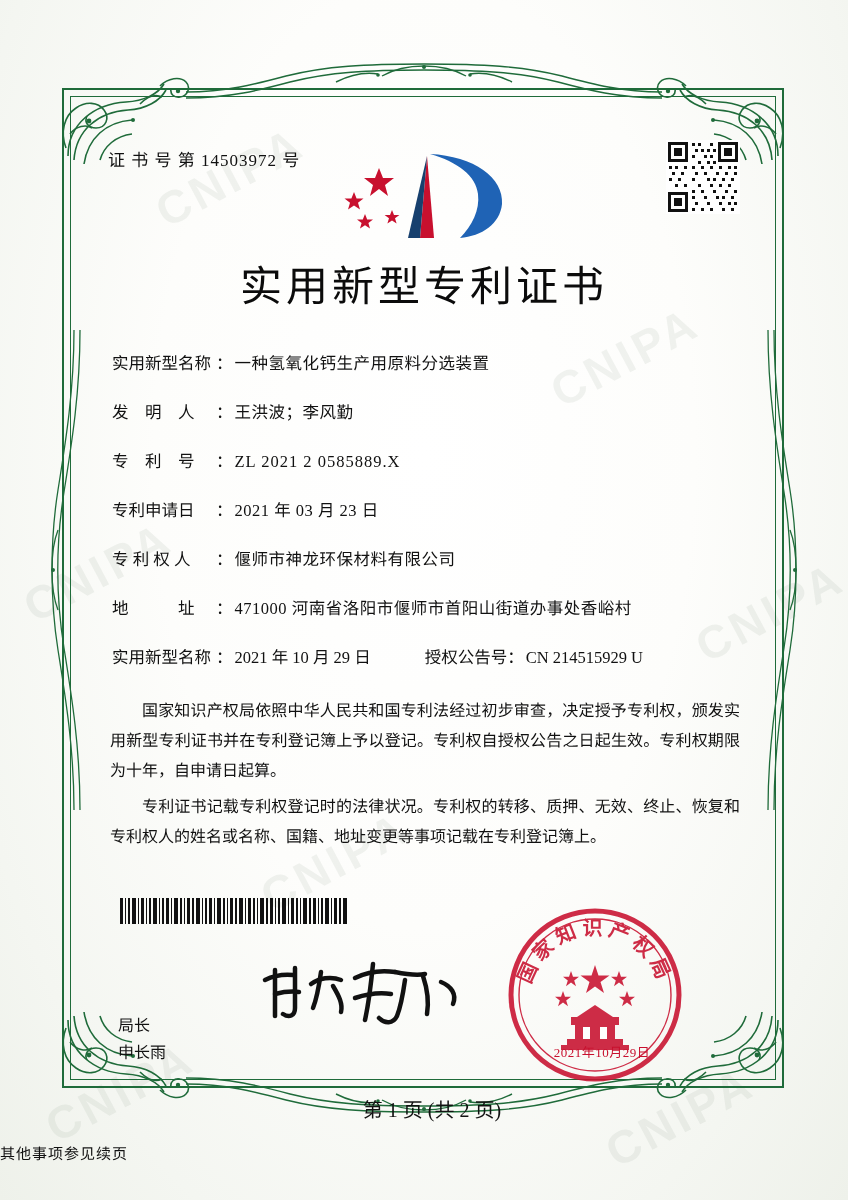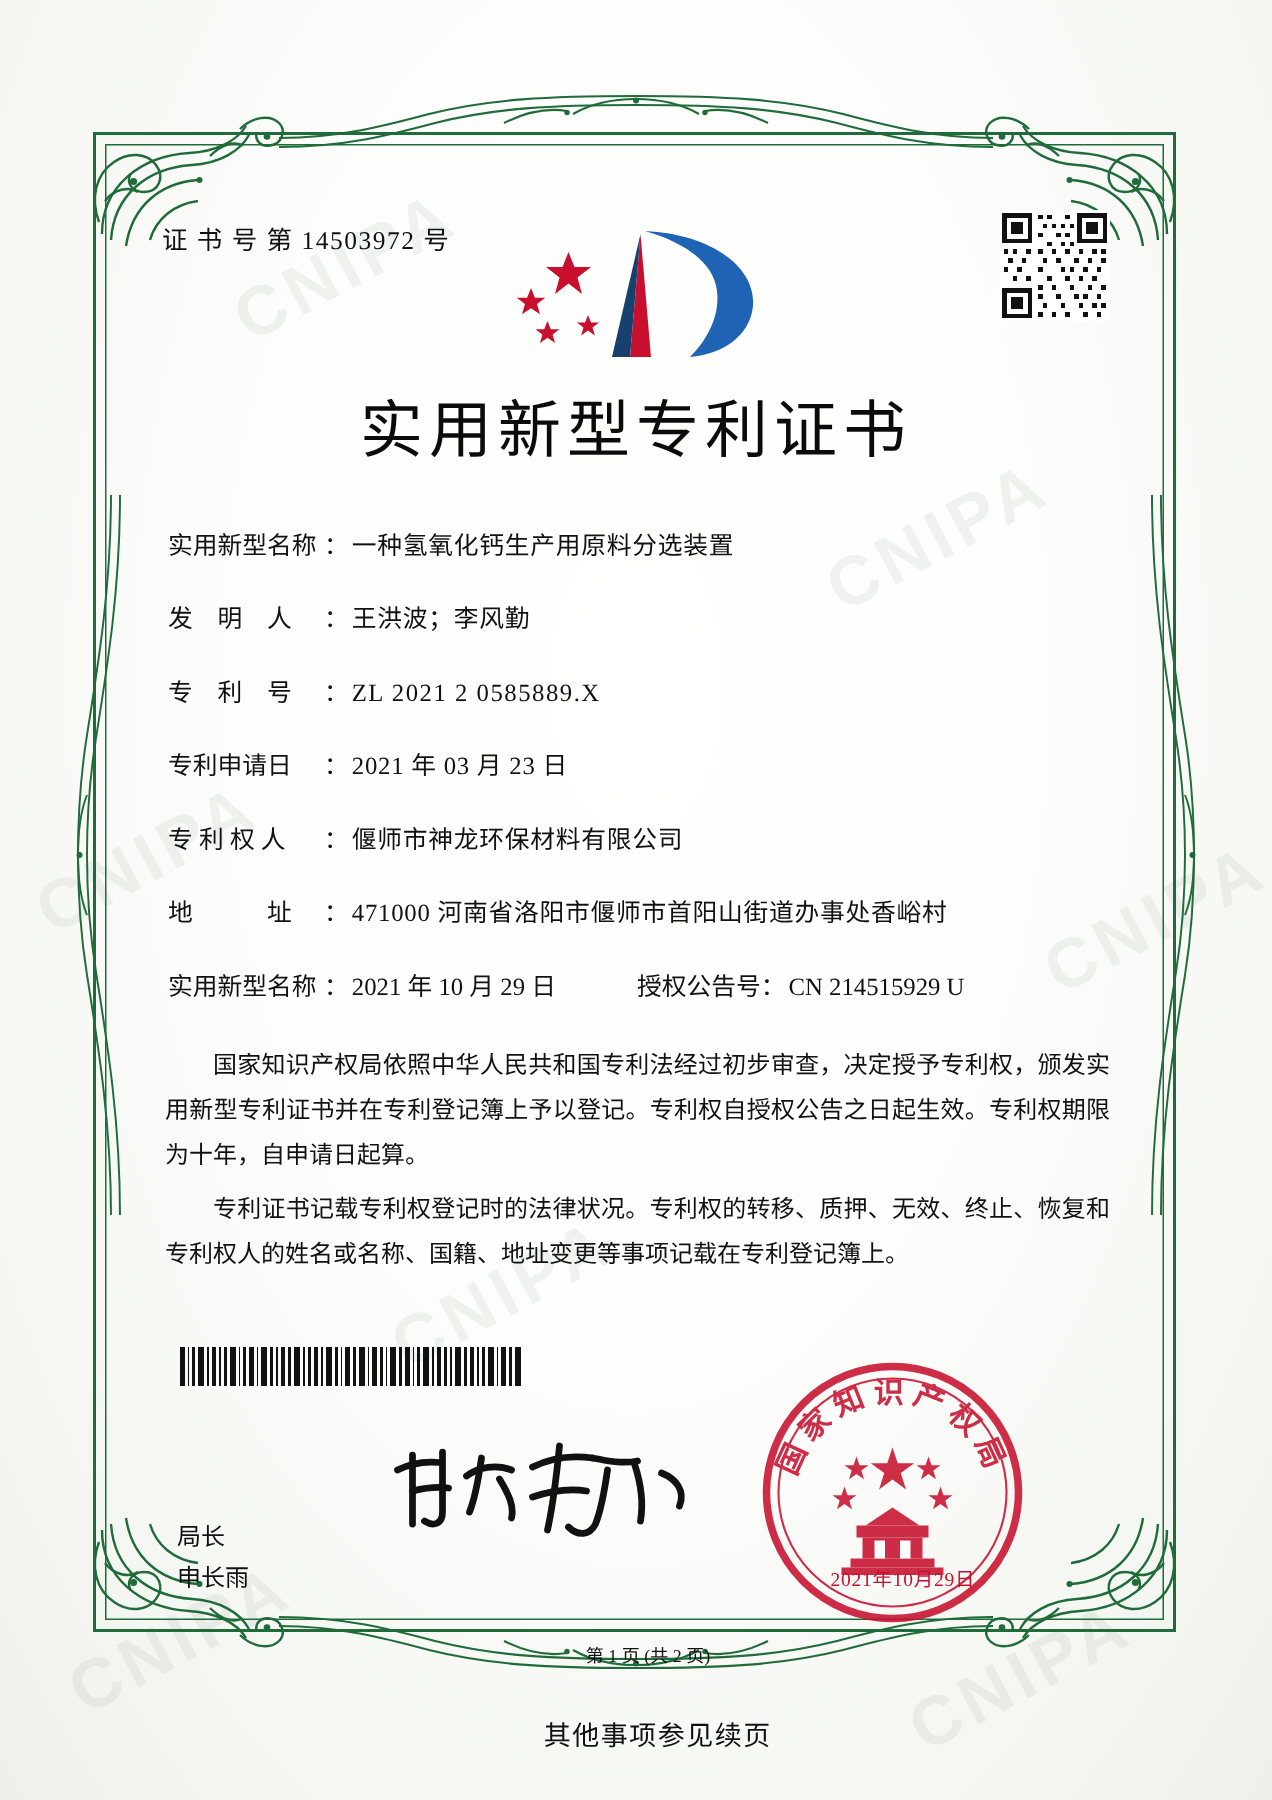--- a/index.html
+++ b/index.html
@@ -189,33 +189,31 @@
     color: #c8102e;
     letter-spacing: 0.5px;
   }
 
   
   .page-num {
     position: absolute;
     left: 0; right: 0;
     top: 1094px;
     text-align: center;
-    font-size: 12px;
+    font-size: 20px;
     color: #111;
     margin-left: 16px;
   }
   .footer-note {
     position: absolute;
     left: 0; right: 0;
     top: 1142px;
-    text-align: center;
-    font-size: 18px;
+    font-size: 15px;
     color: #111;
     letter-spacing: 1px;
-    padding-left: 29px;
   }
 </style>
 </head>
 <body>
 
 <div id="certificate">
 
   <div class="wm wm-1">CNIPA</div>
   <div class="wm wm-2">CNIPA</div>
   <div class="wm wm-3">CNIPA</div>

